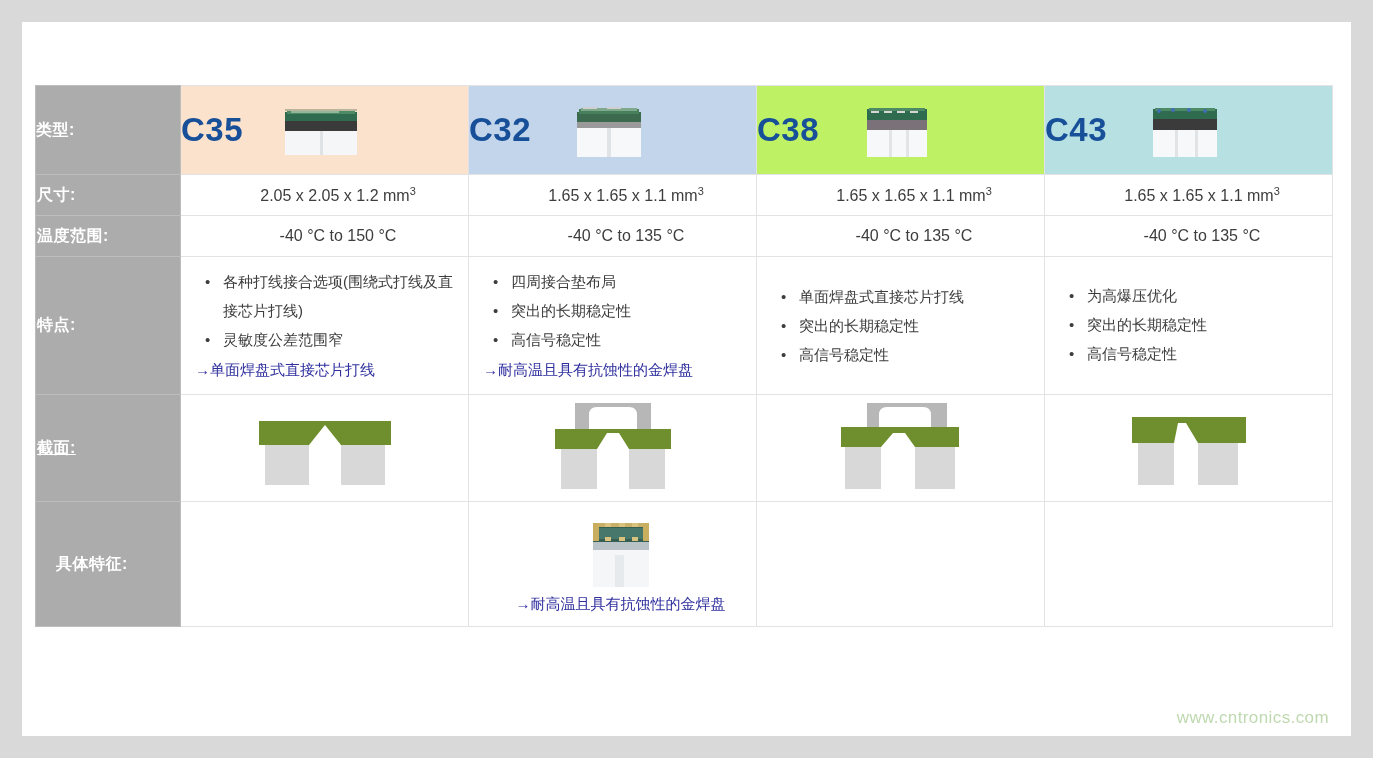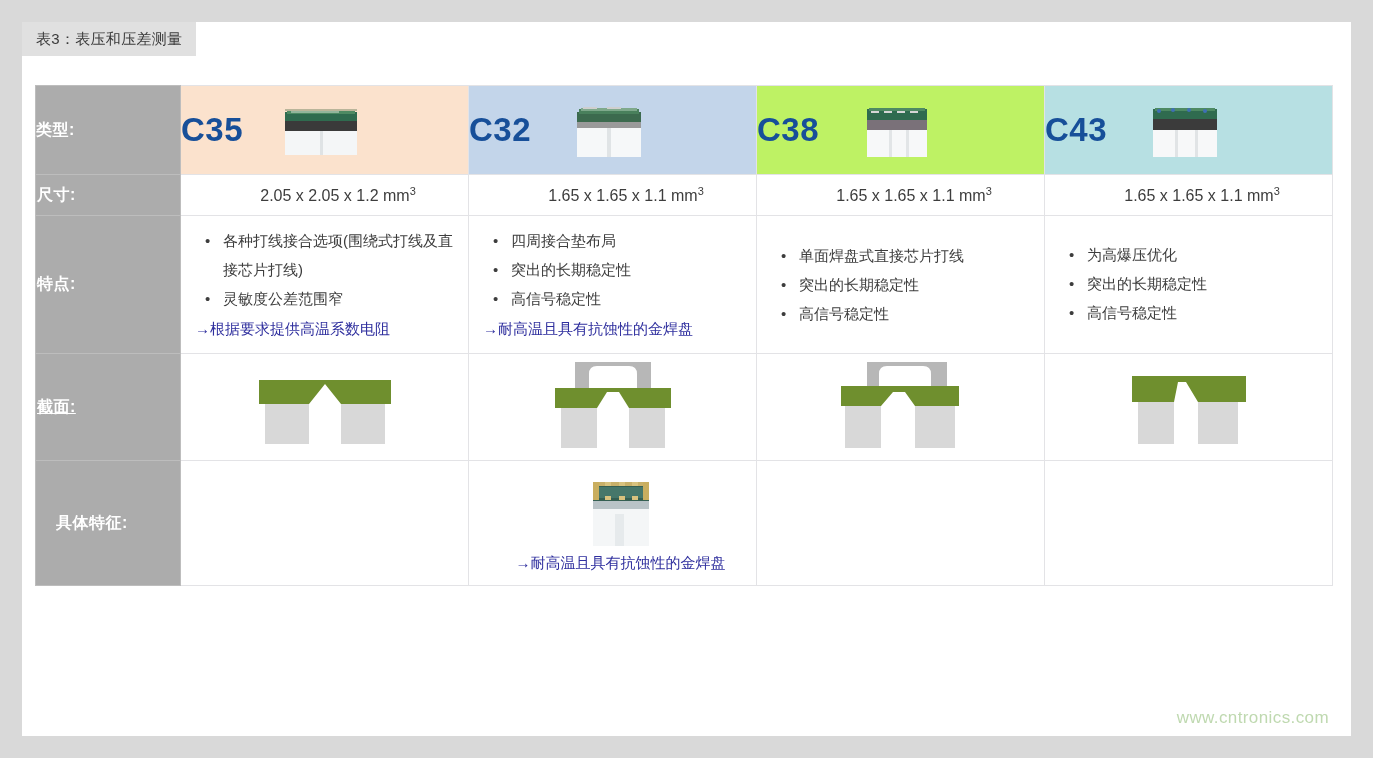--- a/index.html
+++ b/index.html
@@ -187,23 +187,20 @@
     letter-spacing: .4px;
   }
 
   .empty-cell { background: #ffffff; }
 </style>
 </head>
 <body>
 
 <div id="page">
 
-  <div id="caption-tab">
-    <span class="caption-text">表3：表压和压差测量</span>
-  </div>
 
   <table id="spec-table">
     <colgroup>
       <col class="c-label">
         <col class="c-col">
         <col class="c-col">
         <col class="c-col">
         <col class="c-col">
     </colgroup>
     <tbody>
@@ -290,30 +287,37 @@
       <tr class="data-row">
         <td class="rowlabel">尺寸:</td>
         <td class="datacell"><span>2.05 x 2.05 x 1.2 mm</span><span class="sup">3</span></td>
         <td class="datacell"><span>1.65 x 1.65 x 1.1 mm</span><span class="sup">3</span></td>
         <td class="datacell"><span>1.65 x 1.65 x 1.1 mm</span><span class="sup">3</span></td>
         <td class="datacell"><span>1.65 x 1.65 x 1.1 mm</span><span class="sup">3</span></td>
       </tr>
 
 
 
+      <tr class="data-row">
+        <td class="rowlabel">温度范围:</td>
+        <td class="datacell">-40 °C to 150 °C</td>
+        <td class="datacell">-40 °C to 135 °C</td>
+        <td class="datacell">-40 °C to 135 °C</td>
+        <td class="datacell">-40 °C to 135 °C</td>
+      </tr>
 
       <tr class="feat-row">
         <td class="rowlabel">特点:</td>
 
         <td class="featcell">
           <ul>
             <li>各种打线接合选项(围绕式打线及直接芯片打线)</li>
             <li>灵敏度公差范围窄</li>
           </ul>
-          <div class="note">→根据要求提供高温系数电阻</div>
+          <div class="note">→单面焊盘式直接芯片打线</div>
         </td>
 
         <td class="featcell">
           <ul>
             <li>四周接合垫布局</li>
             <li>突出的长期稳定性</li>
             <li>高信号稳定性</li>
           </ul>
           <div class="note">→耐高温且具有抗蚀性的金焊盘</div>
         </td>

